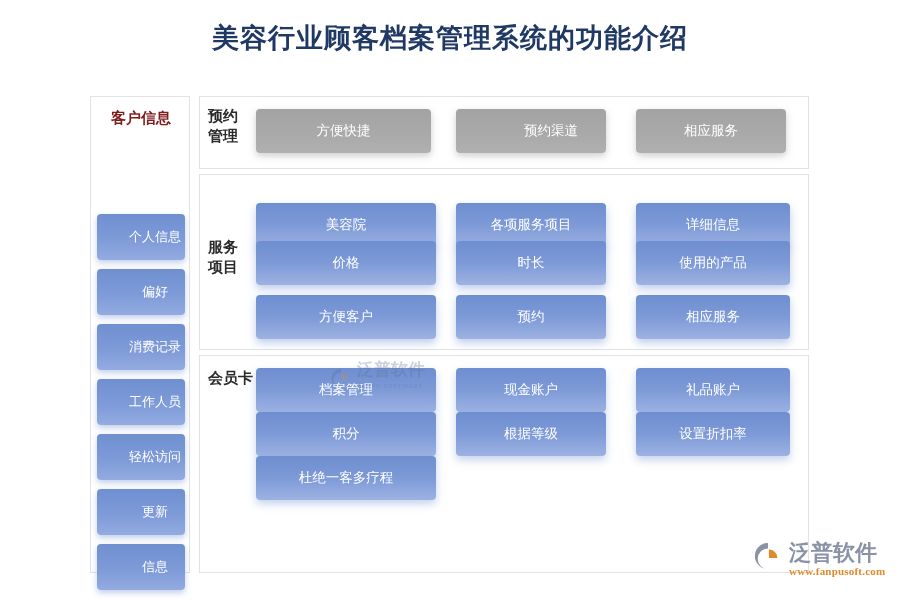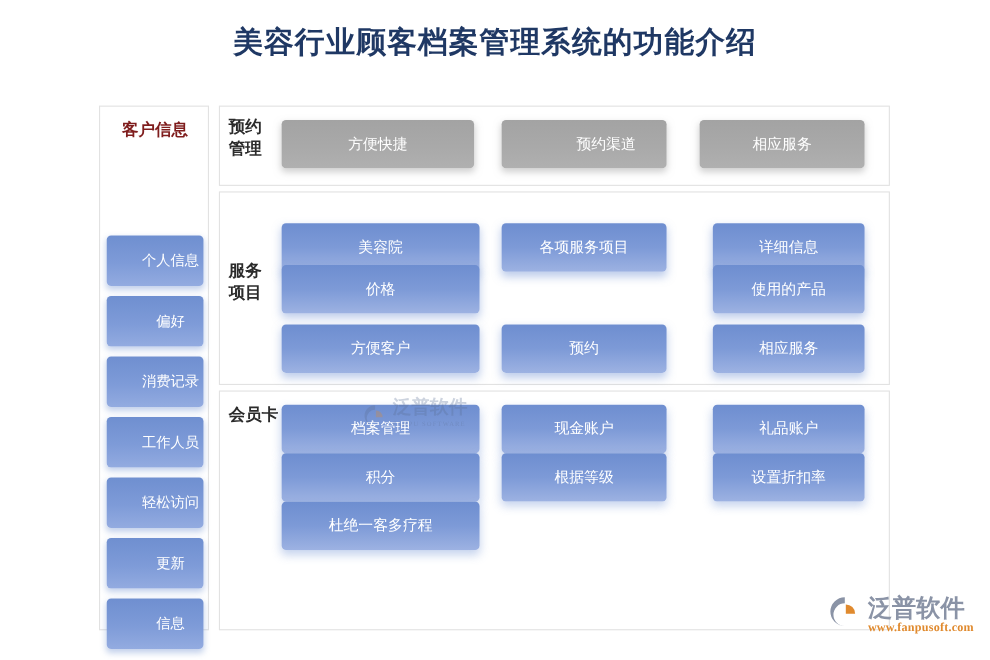--- a/index.html
+++ b/index.html
@@ -130,21 +130,21 @@
   .cell.blue {
     background: linear-gradient(180deg, #6e8ed0 0%, #7d9ad7 50%, #9db2e2 100%);
     box-shadow: 0 4px 8px rgba(125,155,215,0.5);
   }
   .cell.gray {
     background: linear-gradient(180deg, #a3a3a3 0%, #a9a9a9 55%, #b0b0b0 100%);
     box-shadow: 0 3px 7px rgba(160,160,160,0.5);
   }
   .col1 { left: 0px;   width: 180px; }
   .col2 { left: 200px; width: 150px; }
-  .col3 { left: 392px; width: 138px; }
+  .col3 { left: 380px; width: 154px; }
 
   
   .gcol1 { left: 0px;   width: 175px; }
   .gcol2 { left: 200px; width: 150px; padding-left: 40px; }
   .gcol3 { left: 380px; width: 150px; }
 
   
   #section-appointment { height: 73px; }
   #section-appointment .section-label { top: 9px; }
   #section-appointment .row { top: 12px; }
@@ -268,20 +268,21 @@
       <div>项目</div>
     </div>
     <div class="rows">
       <div class="row row-0">
         <div class="cell blue col1">美容院</div>
         <div class="cell blue col2">各项服务项目</div>
         <div class="cell blue col3">详细信息</div>
       </div>
       <div class="row row-1">
         <div class="cell blue col1">价格</div>
+        <div class="cell blue col2">时长</div>
         <div class="cell blue col3">使用的产品</div>
       </div>
       <div class="row row-2">
         <div class="cell blue col1">方便客户</div>
         <div class="cell blue col2">预约</div>
         <div class="cell blue col3">相应服务</div>
       </div>
     </div>
   </div>
 

